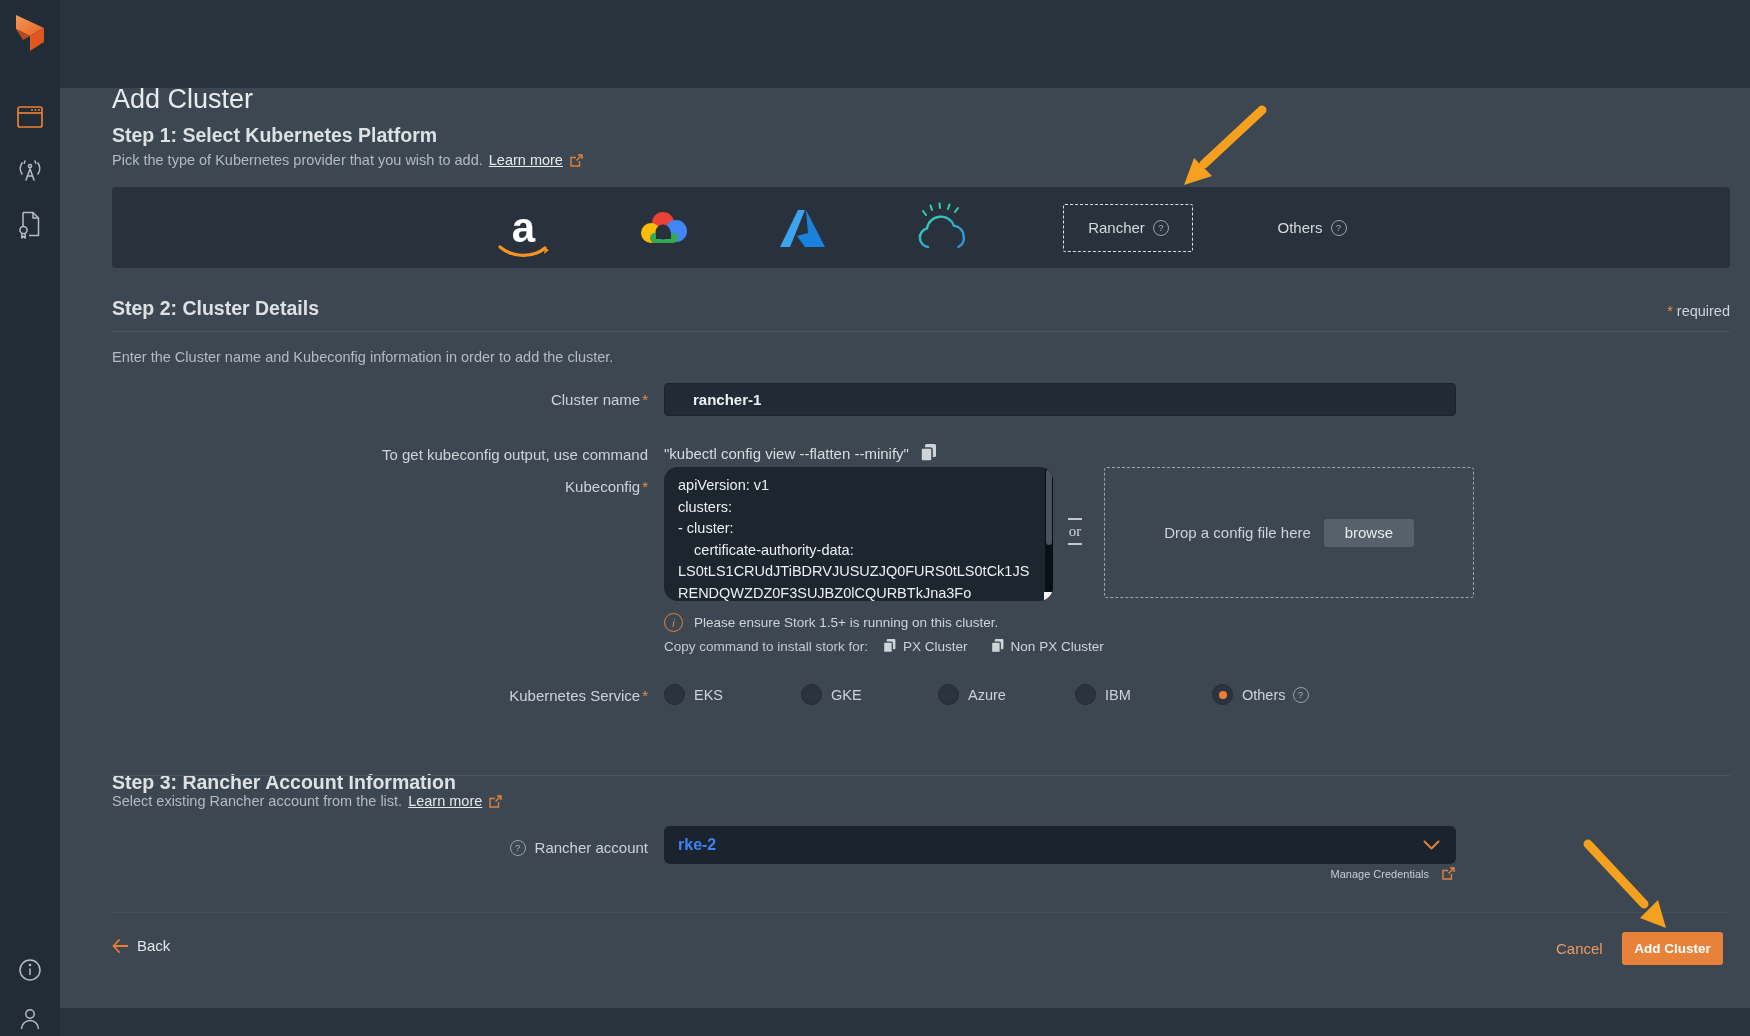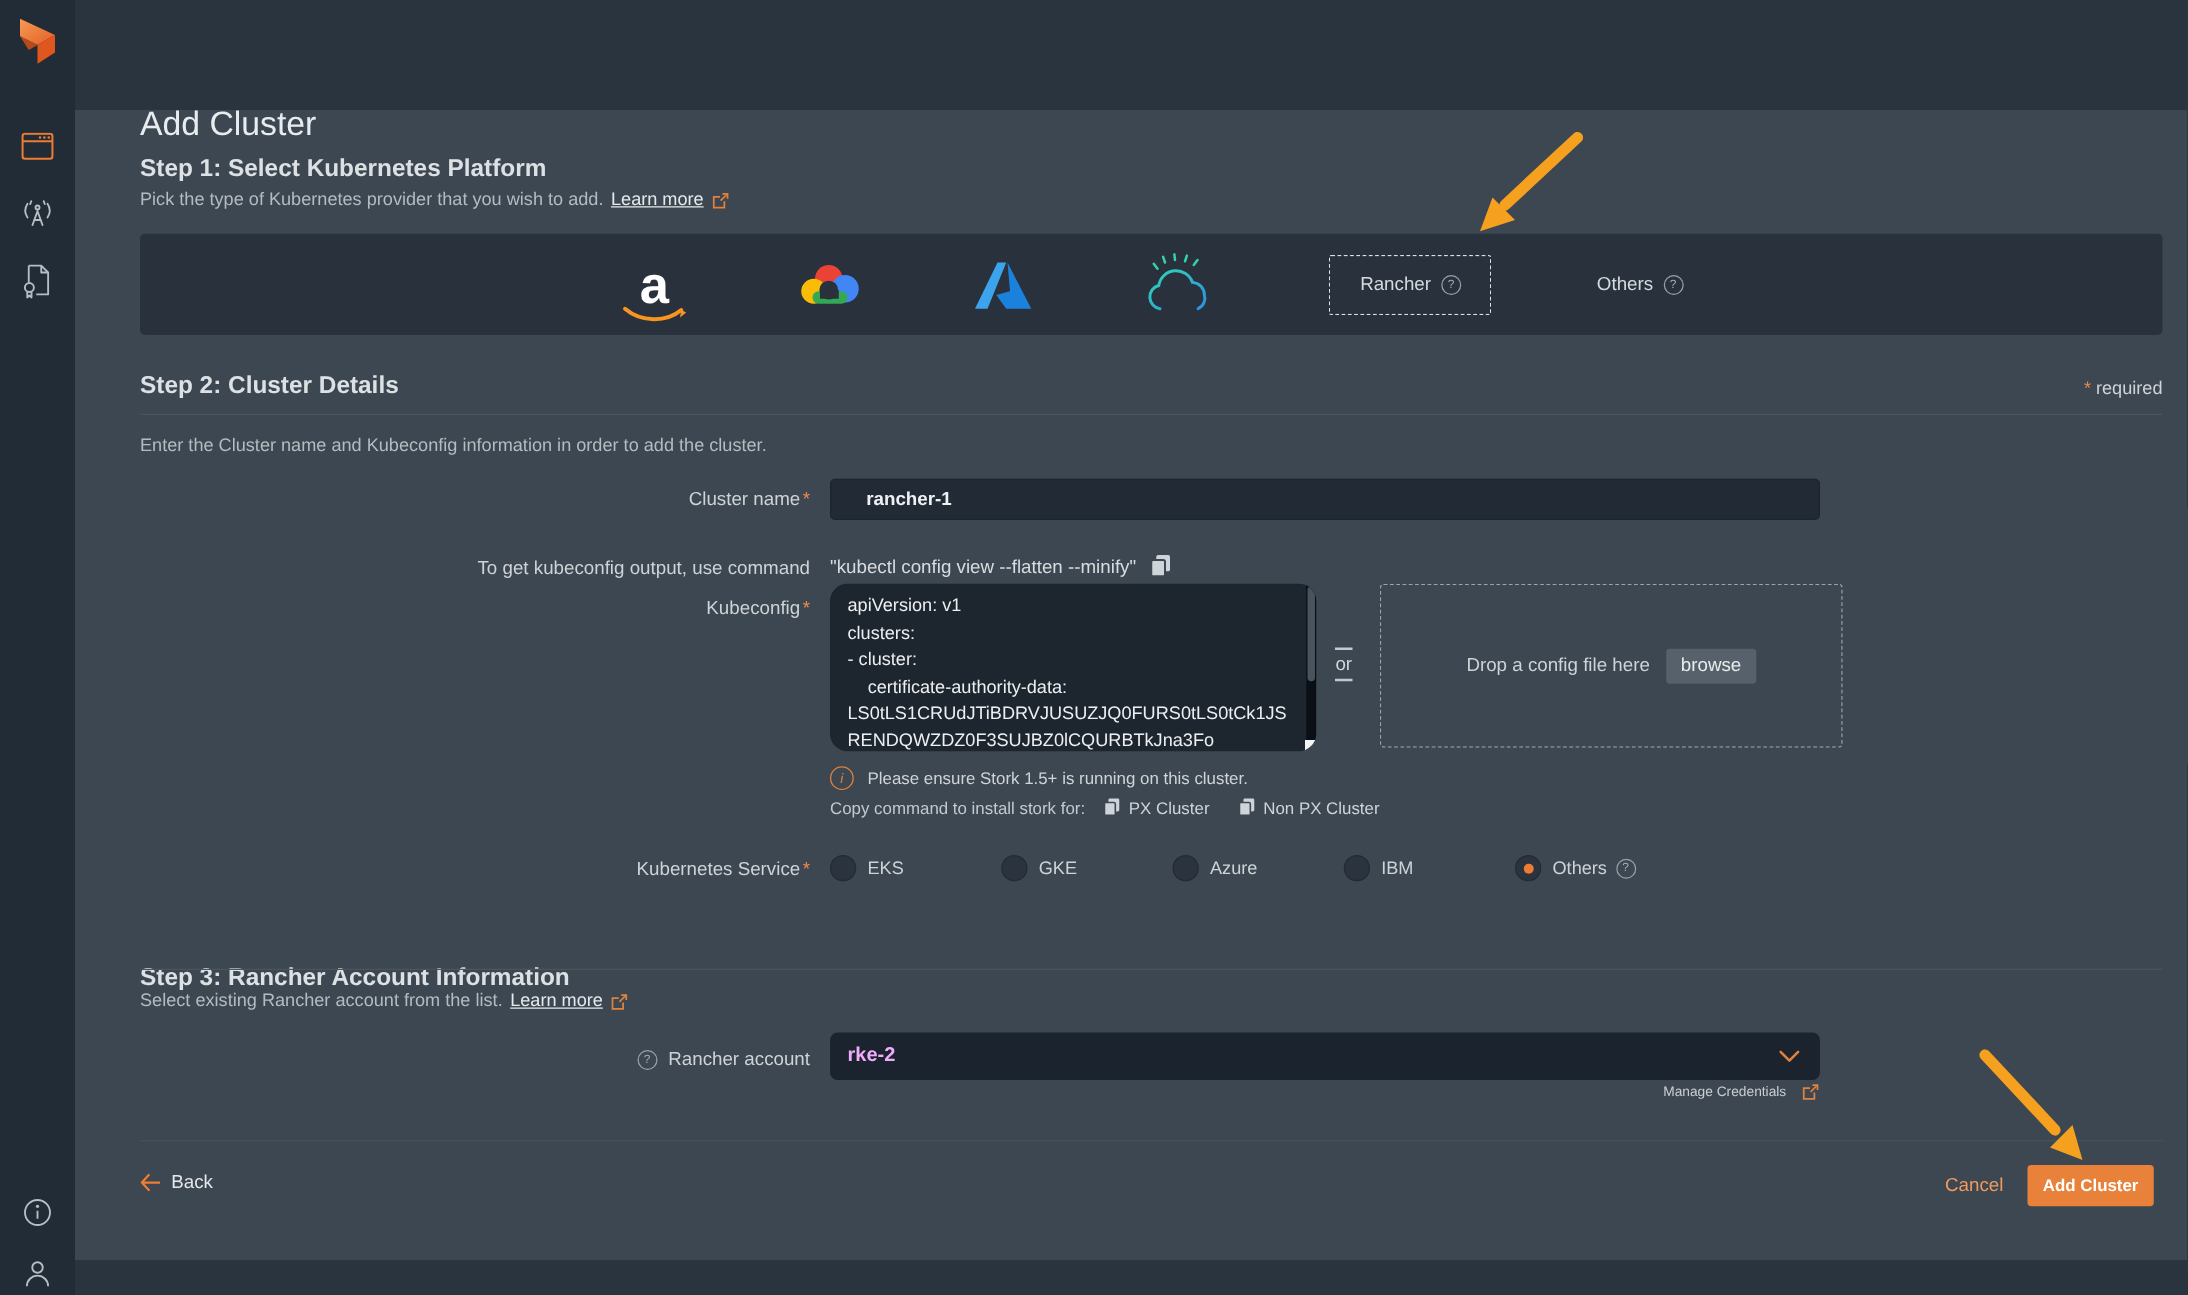--- a/index.html
+++ b/index.html
@@ -34,44 +34,44 @@
     font-size:15px;font-weight:600;color:#eef1f3;cursor:text;}
   .cmd{font-size:15px;color:#d8dcdf;display:flex;align-items:center;gap:10px;}
   #kubeconfig-box{position:absolute;left:664px;top:467px;width:389px;height:134px;background:#1d252e;
     border-radius:14px;overflow:hidden;cursor:text;}
   #kubeconfig-box pre{margin:0;padding:8px 14px 0 14px;font-family:"Liberation Sans","DejaVu Sans",sans-serif;
     font-size:14.5px;line-height:21.5px;color:#edf0f2;white-space:pre;}
   #kc-track{position:absolute;right:0;top:0;width:8px;height:134px;background:#0a0f15;}
   #kc-thumb{position:absolute;right:1px;top:2px;width:6px;height:76px;background:#49535d;border-radius:3px;cursor:pointer;}
   #kc-corner{position:absolute;right:0;bottom:0;width:9px;height:9px;background:#f2f4f5;}
   .or-col{position:absolute;left:1058px;top:467px;width:34px;height:129px;display:flex;flex-direction:column;
-    align-items:center;justify-content:center;gap:3px;}
+    align-items:center;justify-content:center;gap:3px;font-family:Liberation Serif, serif;}
   .or-dash{width:14px;height:2px;background:#c2c8cd;}
   .or-txt{font-size:15px;color:#d2d7db;}
   #dropzone{position:absolute;left:1104px;top:467px;width:368px;height:129px;border:1px dashed #9ba3ab;
     border-radius:3px;display:flex;align-items:center;justify-content:center;gap:13px;cursor:pointer;}
   #dropzone .dz-text{font-size:15px;color:#ced3d7;}
-  #browse-btn{width:72px;height:28px;background:#57616b;border:none;border-radius:3px;color:#e9eced;
+  #browse-btn{width:90px;height:28px;background:#57616b;border:none;border-radius:3px;color:#e9eced;
     font-size:15px;font-family:inherit;cursor:pointer;}
   .notice-row{position:absolute;left:664px;display:flex;align-items:center;gap:11px;font-size:13.5px;color:#cfd4d8;}
   .info-circ{width:17px;height:17px;border:1.4px solid #e0823c;border-radius:50%;display:inline-flex;
     align-items:center;justify-content:center;font-size:11px;color:#e0823c;font-style:italic;flex:0 0 auto;}
   .copy-chip{display:inline-flex;align-items:center;gap:6px;cursor:pointer;color:#cfd4d8;}
   
   #service-row{position:absolute;left:664px;top:684px;display:flex;align-items:center;}
   .radio-item{display:flex;align-items:center;width:137px;cursor:pointer;}
   .radio{width:19px;height:19px;border-radius:50%;background:#2b343e;border:1px solid #232b34;
     display:flex;align-items:center;justify-content:center;flex:0 0 auto;}
   .radio .dot{width:8px;height:8px;border-radius:50%;background:#ee7d33;}
   .radio-item span.rlabel{margin-left:9px;font-size:14.5px;color:#ced3d7;}
   
   .label-inline{display:inline-flex;align-items:center;gap:9px;}
   #account-select{position:absolute;left:664px;top:826px;width:792px;height:38px;background:#1b242e;
     border-radius:6px;display:flex;align-items:center;padding:0 14px;box-sizing:border-box;
-    font-size:16px;font-weight:600;color:#f0abfc;cursor:pointer;}
+    font-size:16px;font-weight:600;color:#3b82f6;cursor:pointer;}
   #account-select svg{position:absolute;right:16px;top:14px;}
   .manage-row{position:absolute;right:294px;top:866px;display:flex;align-items:center;gap:12px;
     font-size:11px;color:#c9ced3;cursor:pointer;}
   
   #back-btn{position:absolute;left:112px;top:937px;display:flex;align-items:center;gap:9px;cursor:pointer;
     font-size:15px;color:#e4e8ea;}
   #cancel-btn{position:absolute;left:1556px;top:940px;font-size:15px;color:#f09a5e;cursor:pointer;}
   #add-cluster-btn{position:absolute;left:1622px;top:932px;width:101px;height:33px;background:#e8823a;
     border:none;border-radius:3px;color:#fff;font-size:13.5px;font-weight:700;font-family:inherit;cursor:pointer;}
   #required-note{position:absolute;right:20px;top:303px;font-size:14.5px;color:#cfd4d8;}

